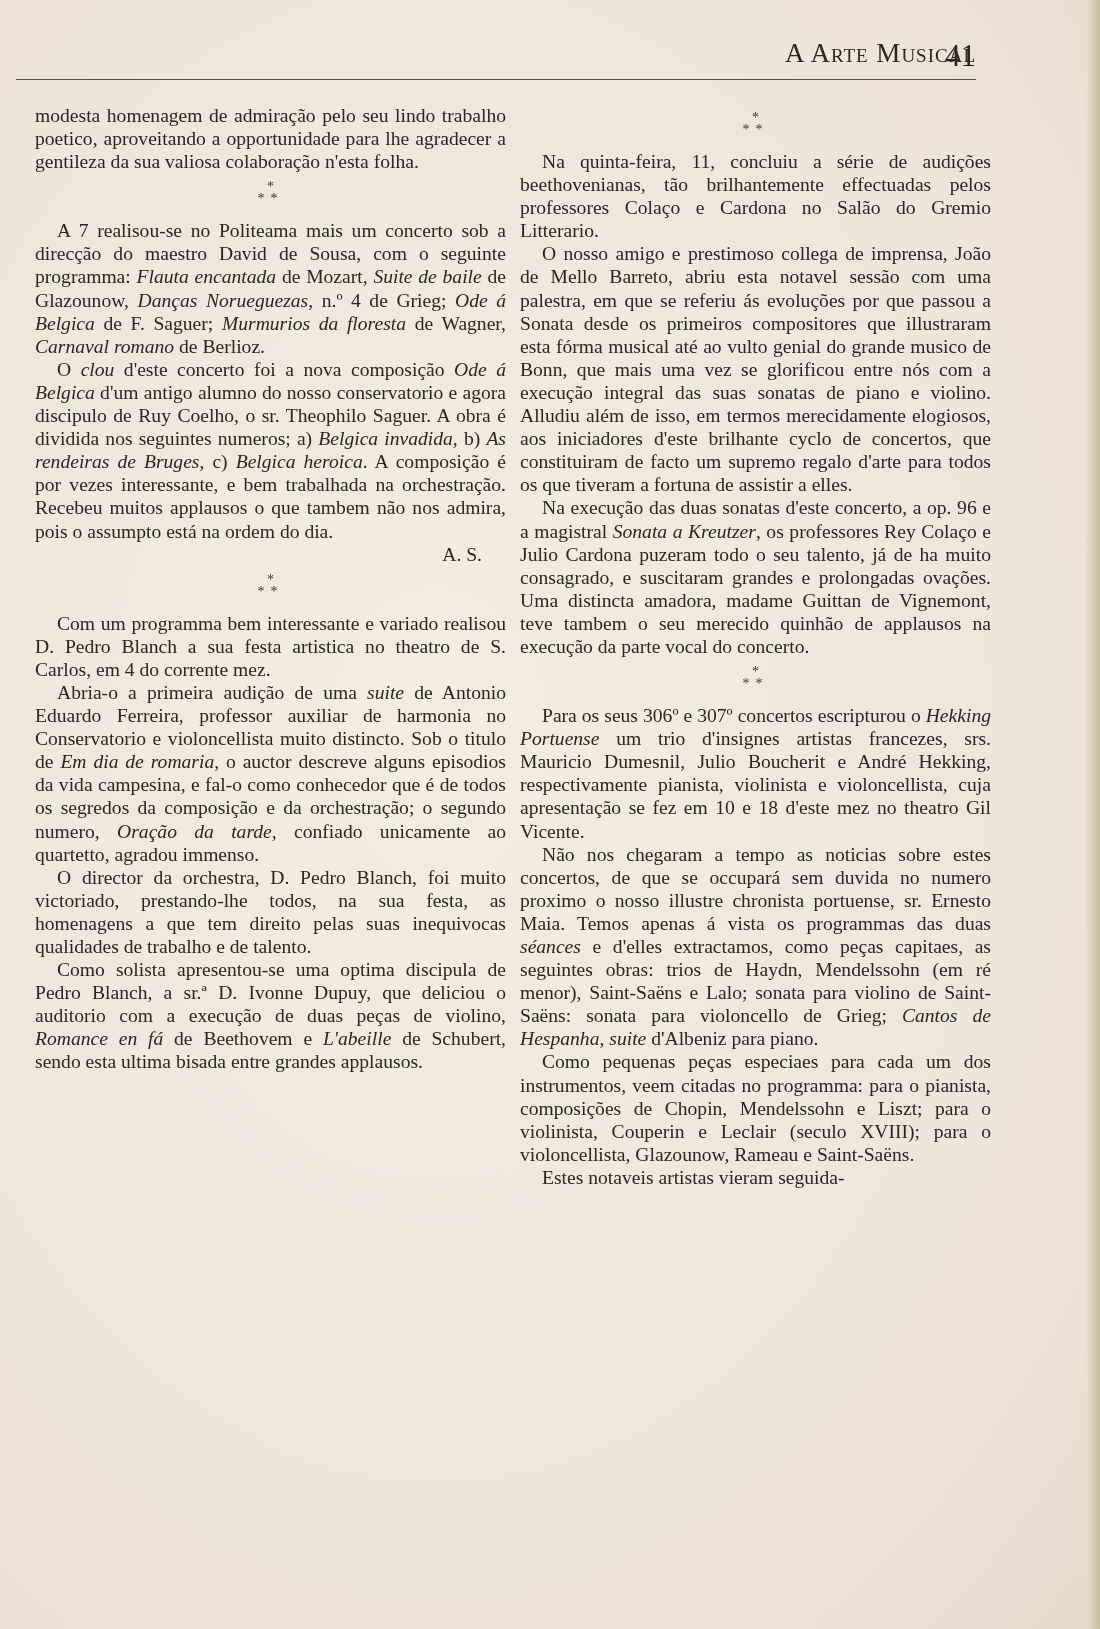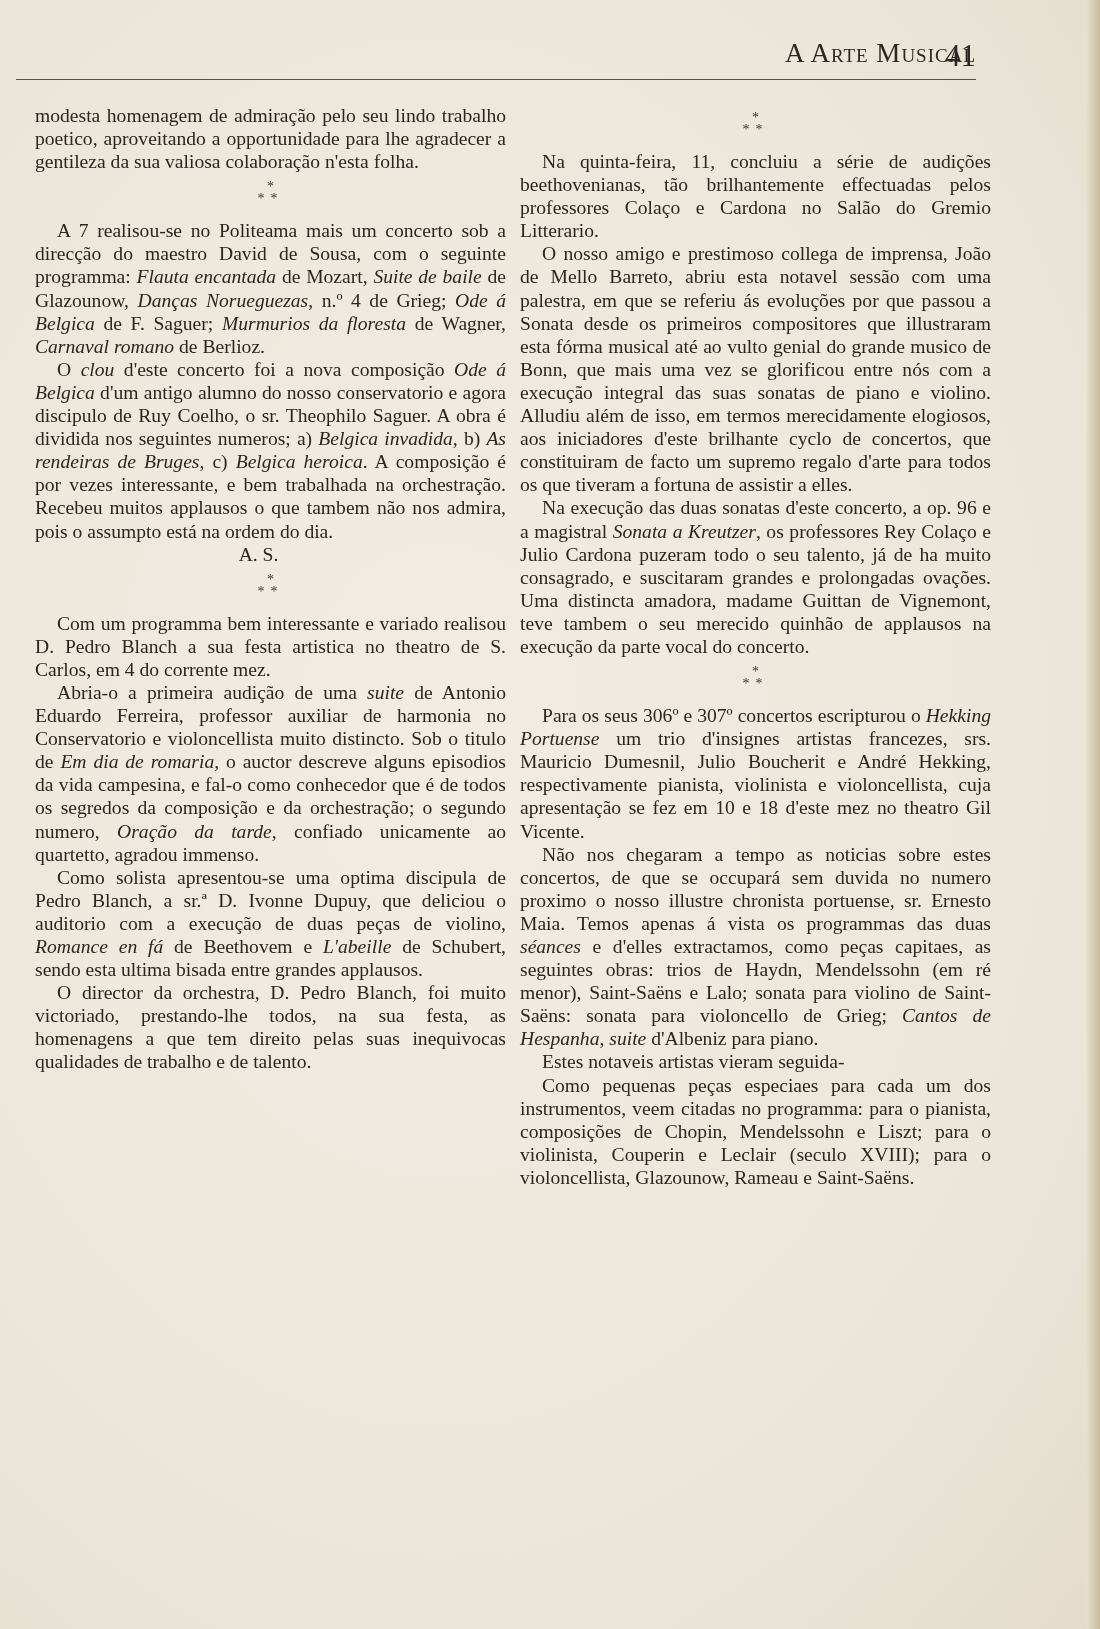--- a/index.html
+++ b/index.html
@@ -40,21 +40,21 @@
   .col-right { left: 520px; top: 104px; }
   .para { margin: 0; text-indent: 22px; font-family: Liberation Serif, serif; }
   .para.noindent { text-indent: 0; }
   .para .it { font-style: italic; margin-top: 20px; }
   .sep {
     text-align: center; font-size: 14px; line-height: 12px; color: #3a352e;
     height: 46px; padding-top: 8px; box-sizing: border-box;
   }
   .sep .top { display: block; }
   .sep .bottom { display: block; letter-spacing: 6px; }
-  .signature { text-align: center; padding-right: 24px; margin: 0; }
+  .signature { text-align: right; padding-right: 24px; margin: 0; }
 </style>
 </head>
 <body>
 
 <div class="page">
   <div class="page-edge"></div>
 
   <div class="header">
     <div class="running-title">A Arte Musical</div>
     <div class="page-number">41</div>
@@ -69,33 +69,33 @@
       </div>
       <p class="para"><span>A 7 realisou-se no Politeama mais um concerto sob a direcção do maestro David de Sousa, com o seguinte programma: </span><span class="it">Flauta encantada</span><span> de Mozart, </span><span class="it">Suite de baile</span><span> de Glazounow, </span><span class="it">Danças Norueguezas</span><span>, n.º 4 de Grieg; </span><span class="it">Ode á Belgica</span><span> de F. Saguer; </span><span class="it">Murmurios da floresta</span><span> de Wagner, </span><span class="it">Carnaval romano</span><span> de Berlioz.</span></p>
       <p class="para"><span>O </span><span class="it">clou</span><span> d'este concerto foi a nova composição </span><span class="it">Ode á Belgica</span><span> d'um antigo alumno do nosso conservatorio e agora discipulo de Ruy Coelho, o sr. Theophilo Saguer. A obra é dividida nos seguintes numeros; a) </span><span class="it">Belgica invadida</span><span>, b) </span><span class="it">As rendeiras de Bruges</span><span>, c) </span><span class="it">Belgica heroica</span><span>. A composição é por vezes interessante, e bem trabalhada na orchestração. Recebeu muitos applausos o que tambem não nos admira, pois o assumpto está na ordem do dia.</span></p>
       <p class="signature">A. S.</p>
       <div class="sep">
         <span class="top">*</span>
         <span class="bottom">**</span>
       </div>
       <p class="para"><span>Com um programma bem interessante e variado realisou D. Pedro Blanch a sua festa artistica no theatro de S. Carlos, em 4 do corrente mez.</span></p>
       <p class="para"><span>Abria-o a primeira audição de uma </span><span class="it">suite</span><span> de Antonio Eduardo Ferreira, professor auxiliar de harmonia no Conservatorio e violoncellista muito distincto. Sob o titulo de </span><span class="it">Em dia de romaria</span><span>, o auctor descreve alguns episodios da vida campesina, e fal-o como conhecedor que é de todos os segredos da composição e da orchestração; o segundo numero, </span><span class="it">Oração da tarde</span><span>, confiado unicamente ao quartetto, agradou immenso.</span></p>
+      <p class="para"><span>O director da orchestra, D. Pedro Blanch, foi muito victoriado, prestando-lhe todos, na sua festa, as homenagens a que tem direito pelas suas inequivocas qualidades de trabalho e de talento.</span></p>
       <p class="para"><span>Como solista apresentou-se uma optima discipula de Pedro Blanch, a sr.ª D. Ivonne Dupuy, que deliciou o auditorio com a execução de duas peças de violino, </span><span class="it">Romance en fá</span><span> de Beethovem e </span><span class="it">L'abeille</span><span> de Schubert, sendo esta ultima bisada entre grandes applausos.</span></p>
-      <p class="para"><span>O director da orchestra, D. Pedro Blanch, foi muito victoriado, prestando-lhe todos, na sua festa, as homenagens a que tem direito pelas suas inequivocas qualidades de trabalho e de talento.</span></p>
     </div>
   <div class="column col-right" id="col-right">
       <div class="sep">
         <span class="top">*</span>
         <span class="bottom">**</span>
       </div>
       <p class="para"><span>Na quinta-feira, 11, concluiu a série de audições beethovenianas, tão brilhantemente effectuadas pelos professores Colaço e Cardona no Salão do Gremio Litterario.</span></p>
       <p class="para"><span>O nosso amigo e prestimoso collega de imprensa, João de Mello Barreto, abriu esta notavel sessão com uma palestra, em que se referiu ás evoluções por que passou a Sonata desde os primeiros compositores que illustraram esta fórma musical até ao vulto genial do grande musico de Bonn, que mais uma vez se glorificou entre nós com a execução integral das suas sonatas de piano e violino. Alludiu além de isso, em termos merecidamente elogiosos, aos iniciadores d'este brilhante cyclo de concertos, que constituiram de facto um supremo regalo d'arte para todos os que tiveram a fortuna de assistir a elles.</span></p>
       <p class="para"><span>Na execução das duas sonatas d'este concerto, a op. 96 e a magistral </span><span class="it">Sonata a Kreutzer</span><span>, os professores Rey Colaço e Julio Cardona puzeram todo o seu talento, já de ha muito consagrado, e suscitaram grandes e prolongadas ovações. Uma distincta amadora, madame Guittan de Vignemont, teve tambem o seu merecido quinhão de applausos na execução da parte vocal do concerto.</span></p>
       <div class="sep">
         <span class="top">*</span>
         <span class="bottom">**</span>
       </div>
       <p class="para"><span>Para os seus 306º e 307º concertos escripturou o </span><span class="it">Hekking Portuense</span><span> um trio d'insignes artistas francezes, srs. Mauricio Dumesnil, Julio Boucherit e André Hekking, respectivamente pianista, violinista e violoncellista, cuja apresentação se fez em 10 e 18 d'este mez no theatro Gil Vicente.</span></p>
       <p class="para"><span>Não nos chegaram a tempo as noticias sobre estes concertos, de que se occupará sem duvida no numero proximo o nosso illustre chronista portuense, sr. Ernesto Maia. Temos apenas á vista os programmas das duas </span><span class="it">séances</span><span> e d'elles extractamos, como peças capitaes, as seguintes obras: trios de Haydn, Mendelssohn (em ré menor), Saint-Saëns e Lalo; sonata para violino de Saint-Saëns: sonata para violoncello de Grieg; </span><span class="it">Cantos de Hespanha</span><span>, </span><span class="it">suite</span><span> d'Albeniz para piano.</span></p>
+      <p class="para"><span>Como pequenas peças especiaes para cada um dos instrumentos, veem citadas no programma: para o pianista, composições de Chopin, Mendelssohn e Liszt; para o violinista, Couperin e Leclair (seculo XVIII); para o violoncellista, Glazounow, Rameau e Saint-Saëns.</span></p>
       <p class="para"><span>Estes notaveis artistas vieram seguida-</span></p>
-      <p class="para"><span>Como pequenas peças especiaes para cada um dos instrumentos, veem citadas no programma: para o pianista, composições de Chopin, Mendelssohn e Liszt; para o violinista, Couperin e Leclair (seculo XVIII); para o violoncellista, Glazounow, Rameau e Saint-Saëns.</span></p>
     </div>
 </div>
 
 </body></html>

